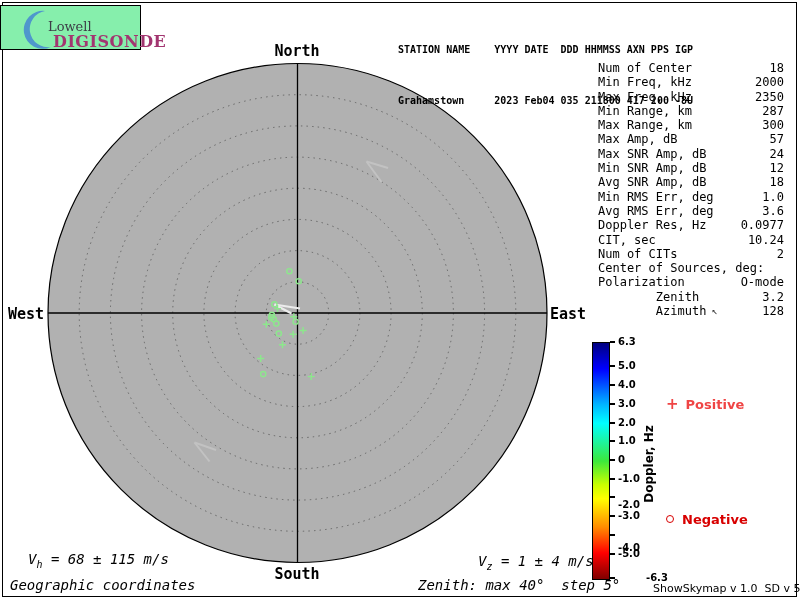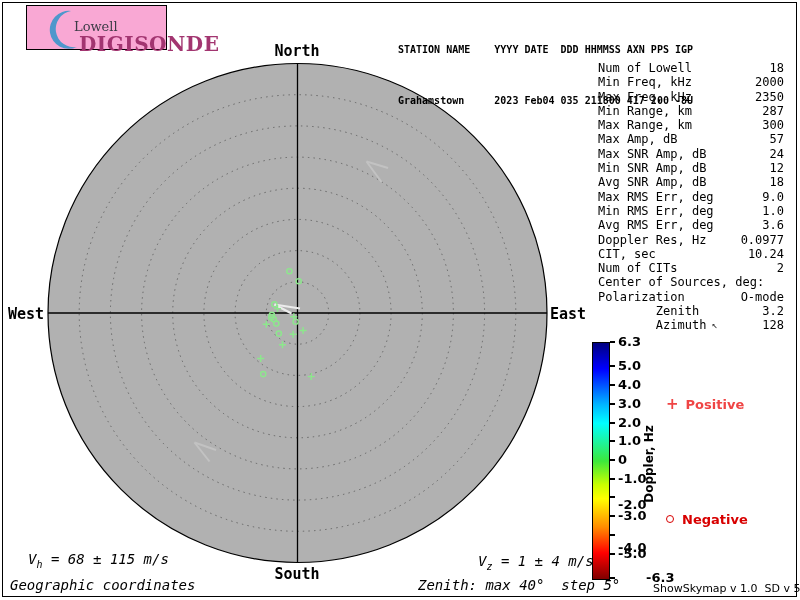--- a/index.html
+++ b/index.html
@@ -3,26 +3,26 @@
 <meta charset="utf-8">
 <style>
   html,body{margin:0;padding:0;}
   body{
     width:800px;height:600px;position:relative;overflow:hidden;
     background:#fff;font-family:"DejaVu Sans Mono","Liberation Mono",monospace;color:#000;
   }
   .frame{position:absolute;left:2px;top:2px;width:793px;height:593px;border:1px solid #000;}
 
   
-  #logo-box{position:absolute;left:26px;top:5px;width:139px;height:43px;border:1px solid #000;background:#f9a8d4;}
+  #logo-box{position:absolute;left:0;top:5px;width:139px;height:43px;border:1px solid #000;background:#86efac;}
   #logo-crescent{position:absolute;left:20px;top:4px;}
   .logo-lowell{position:absolute;left:47px;top:13px;font-family:"DejaVu Serif","Liberation Serif",serif;
     font-size:13px;color:#3c3c46;}
   .logo-digisonde{position:absolute;left:52px;top:26px;font-family:"DejaVu Serif","Liberation Serif",serif;
-    font-weight:bold;font-size:20px;color:#a23570;letter-spacing:.5px;}
+    font-weight:bold;font-size:16px;color:#a23570;letter-spacing:.5px;}
 
   
   #header{position:absolute;left:398px;top:7px;font-weight:bold;font-size:10px;line-height:17px;white-space:pre;}
 
   
   .compass{position:absolute;font-weight:bold;font-size:15px;}
   #label-north{left:297px;top:42px;transform:translateX(-50%);}
   #label-south{left:297px;top:565px;transform:translateX(-50%);}
   #label-west{left:8px;top:305px;}
   #label-east{left:550px;top:305px;}
@@ -35,21 +35,21 @@
   .az-arrow{font-size:10px;color:#333;margin-left:5px;line-height:14.3px;}
 
   
   #colorbar-wrap{position:absolute;left:592px;top:342px;width:200px;height:238px;}
   #colorbar-bar{position:absolute;left:0;top:0;width:16px;height:236px;border:1px solid #000;
     background:linear-gradient(to bottom,
       #000080 0%, #0000ff 11%, #00b4ff 26%, #00ffff 34%, #3ce83c 50%,
       #c8ff00 60%, #ffff00 66%, #ff8c00 78%, #ff0000 89%, #800000 100%);}
   .cb-tick{position:absolute;left:18px;width:5px;height:2px;background:#000;}
   .cb-label{position:absolute;left:26px;font-family:"DejaVu Sans","Liberation Sans",sans-serif;
-    font-weight:bold;font-size:13px;line-height:16px;}
+    font-weight:bold;font-size:10px;line-height:16px;}
   #doppler-title{position:absolute;left:649px;top:464px;transform:translate(-50%,-50%) rotate(-90deg);
     font-family:"DejaVu Sans","Liberation Sans",sans-serif;font-weight:bold;font-size:12px;white-space:nowrap;}
 
   
   .legend{position:absolute;font-family:"DejaVu Sans","Liberation Sans",sans-serif;font-weight:bold;font-size:13px;}
   #legend-positive{left:666px;top:395px;color:#ef4444;}
   #legend-positive .plus{font-size:15px;margin-right:7px;}
   #legend-negative{left:666px;top:512px;color:#d80000;}
   .neg-ring{display:inline-block;width:6px;height:6px;border:1.6px solid #d80000;border-radius:50%;
     margin-right:8px;vertical-align:1px;}
@@ -127,21 +127,21 @@
   <div class="logo-digisonde">DIGISONDE</div>
 </div>
 
 <div id="header">
   <div>STATION NAME    YYYY DATE  DDD HHMMSS AXN PPS IGP</div>
   <div>Grahamstown     2023 Feb04 035 211800 417 200 -8U</div>
 </div>
 
 <div id="stats-panel">
     <div class="stat-row">
-      <span class="stat-label">Num of Lowell</span>
+      <span class="stat-label">Num of Center</span>
       <span class="stat-value">18</span>
     </div>
     <div class="stat-row">
       <span class="stat-label">Min Freq, kHz</span>
       <span class="stat-value">2000</span>
     </div>
     <div class="stat-row">
       <span class="stat-label">Max Freq, kHz</span>
       <span class="stat-value">2350</span>
     </div>
@@ -161,24 +161,20 @@
       <span class="stat-label">Max SNR Amp, dB</span>
       <span class="stat-value">24</span>
     </div>
     <div class="stat-row">
       <span class="stat-label">Min SNR Amp, dB</span>
       <span class="stat-value">12</span>
     </div>
     <div class="stat-row">
       <span class="stat-label">Avg SNR Amp, dB</span>
       <span class="stat-value">18</span>
-    </div>
-    <div class="stat-row">
-      <span class="stat-label">Max RMS Err, deg</span>
-      <span class="stat-value">9.0</span>
     </div>
     <div class="stat-row">
       <span class="stat-label">Min RMS Err, deg</span>
       <span class="stat-value">1.0</span>
     </div>
     <div class="stat-row">
       <span class="stat-label">Avg RMS Err, deg</span>
       <span class="stat-value">3.6</span>
     </div>
     <div class="stat-row">

